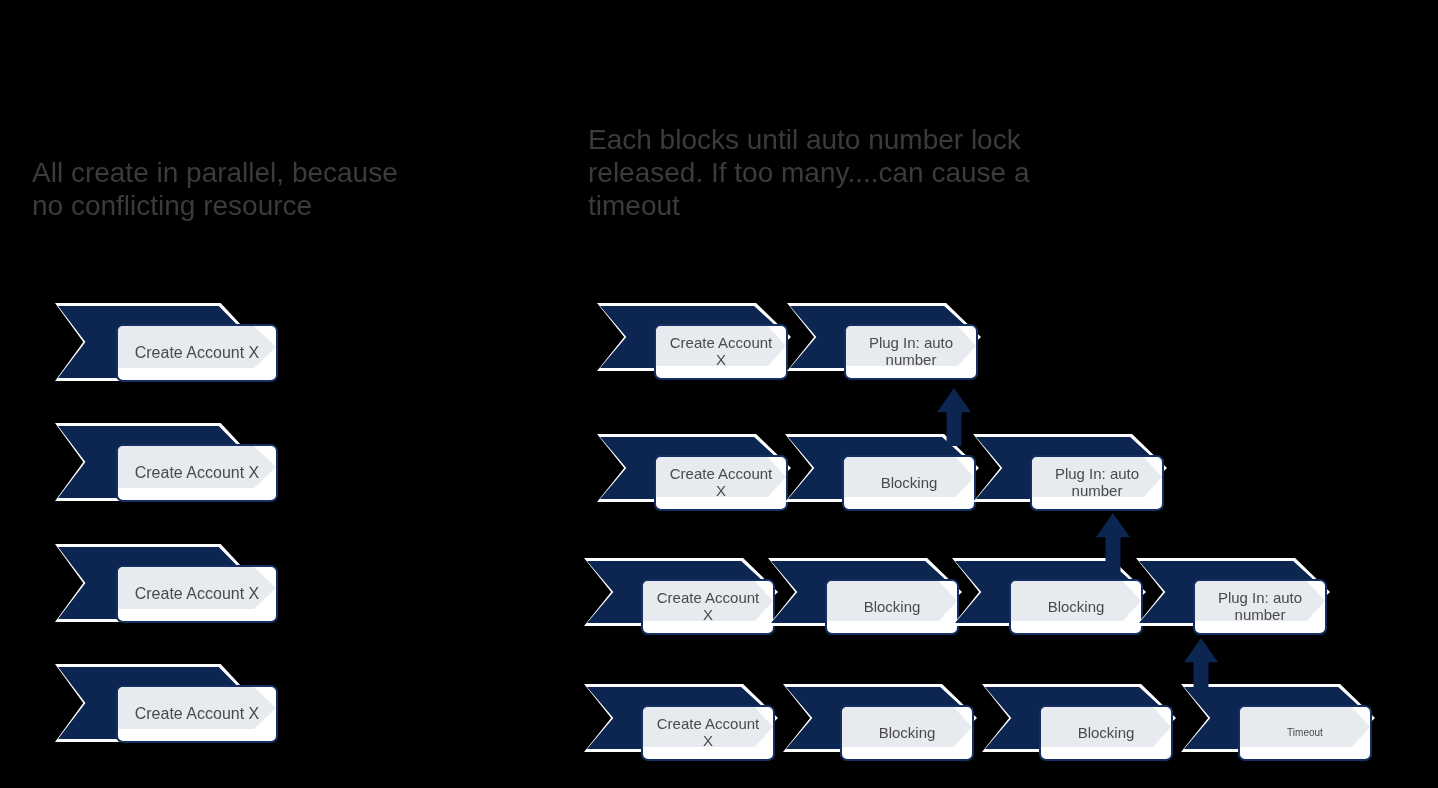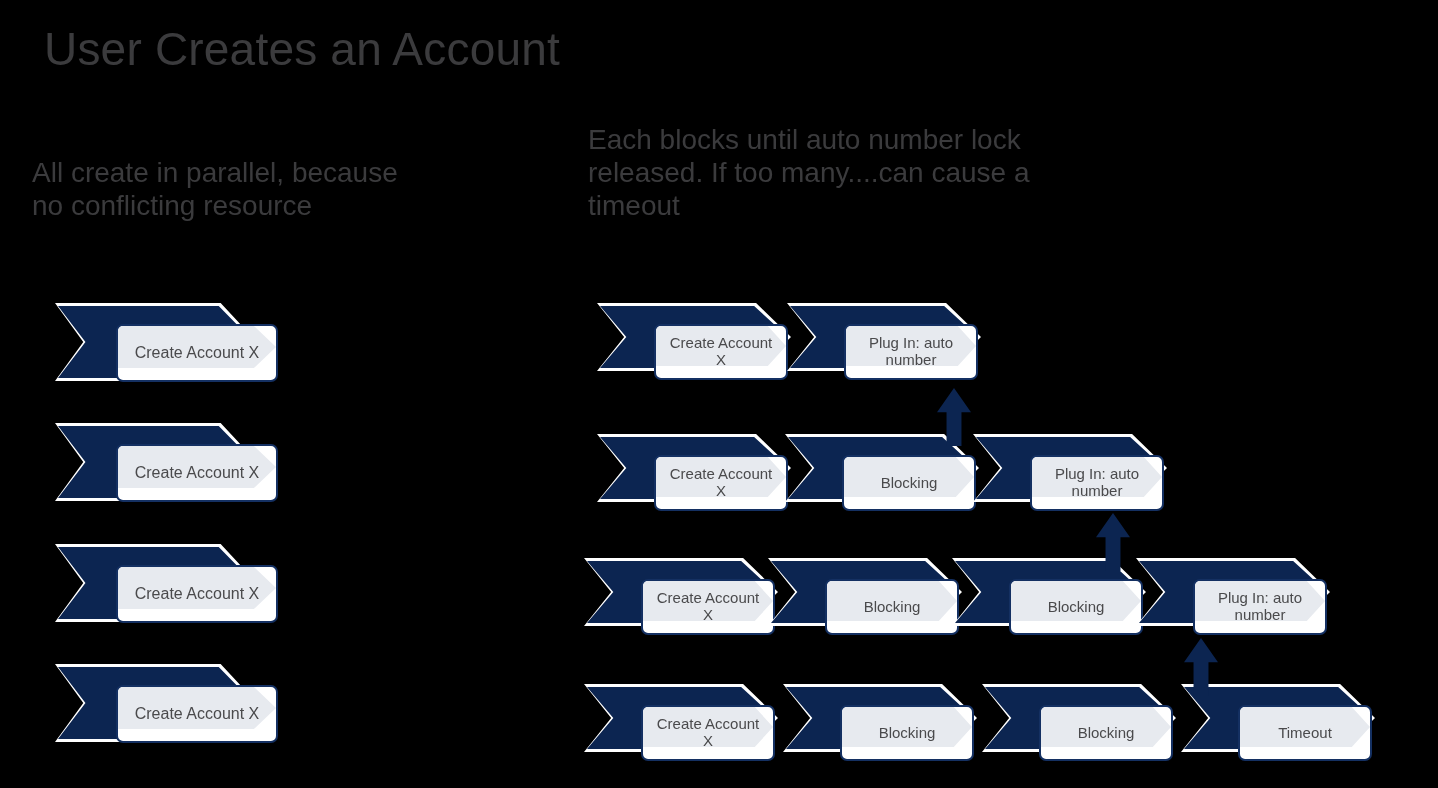--- a/index.html
+++ b/index.html
@@ -75,21 +75,20 @@
     position:absolute;
     background:#0c2551;
     clip-path:polygon(50% 0%, 100% 42%, 72% 42%, 72% 100%, 28% 100%, 28% 42%, 0% 42%);
   }
 </style>
 </head>
 <body>
 
 <div class="stage">
 
-  <div class="slide-title" style="left:44px;top:22px;">User Creates an Account</div>
 
   <div class="note" id="note-middle" style="left:588px;top:123px;width:520px;">Each blocks until auto number lock released. If too many....can cause a timeout</div>
 
   <div class="note" id="note-left" style="left:32px;top:156px;width:400px;">All create in parallel, because no conflicting resource</div>
 
 
   <div id="left-flow">
       <div class="step" style="left: 58px; top: 306px;">
         <div class="chev-outline" style="width: 202px; height: 78px;"></div>
         <div class="chev" style="width: 196px; height: 72px;"></div>
@@ -226,21 +225,21 @@
         <div class="card" style="left: 54px; top: 18px; width: 134px; height: 56px;">
           <div class="ghost" style="height: 40px;"></div>
           <div class="lbl" style="font-size: 15px; white-space: pre-line;">Blocking</div>
         </div>
       </div>
       <div class="step" style="left: 1184px; top: 687px;">
         <div class="chev-outline" style="width: 194px; height: 68px;"></div>
         <div class="chev" style="width: 188px; height: 62px;"></div>
         <div class="card" style="left: 54px; top: 18px; width: 134px; height: 56px;">
           <div class="ghost" style="height: 40px;"></div>
-          <div class="lbl" style="font-size: 15px; white-space: pre-line; text-align: center;">Timeout</div>
+          <div class="lbl" style="font-size: 10px; white-space: pre-line; text-align: center;">Timeout</div>
         </div>
       </div>
     </div>
 
   <div class="uparrow" style="left:937px;top:388px;width:34px;height:58px;"></div>
   <div class="uparrow" style="left:1096px;top:513px;width:34px;height:58px;"></div>
   <div class="uparrow" style="left:1184px;top:638px;width:34px;height:58px;"></div>
 
 </div>
 

